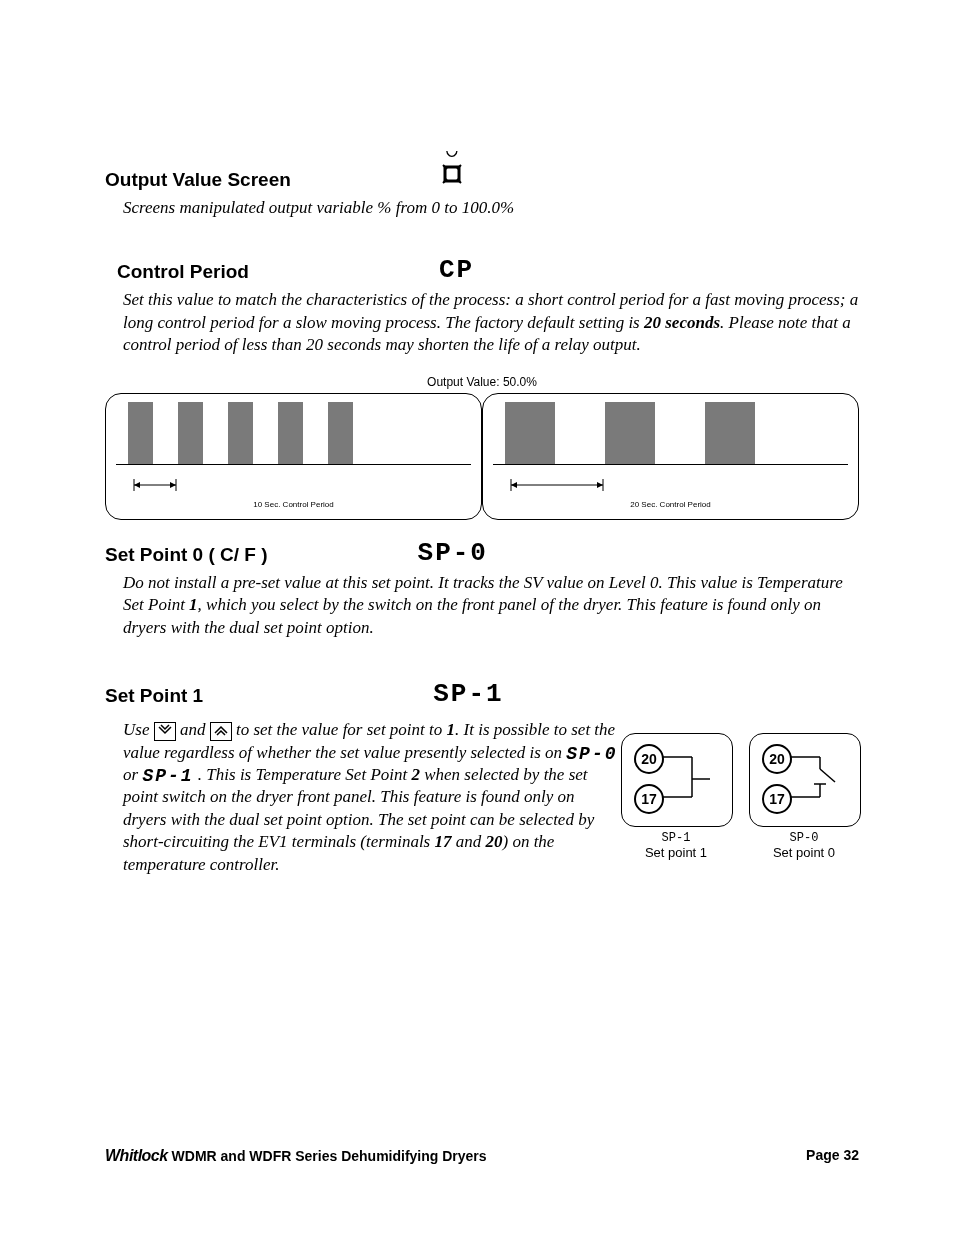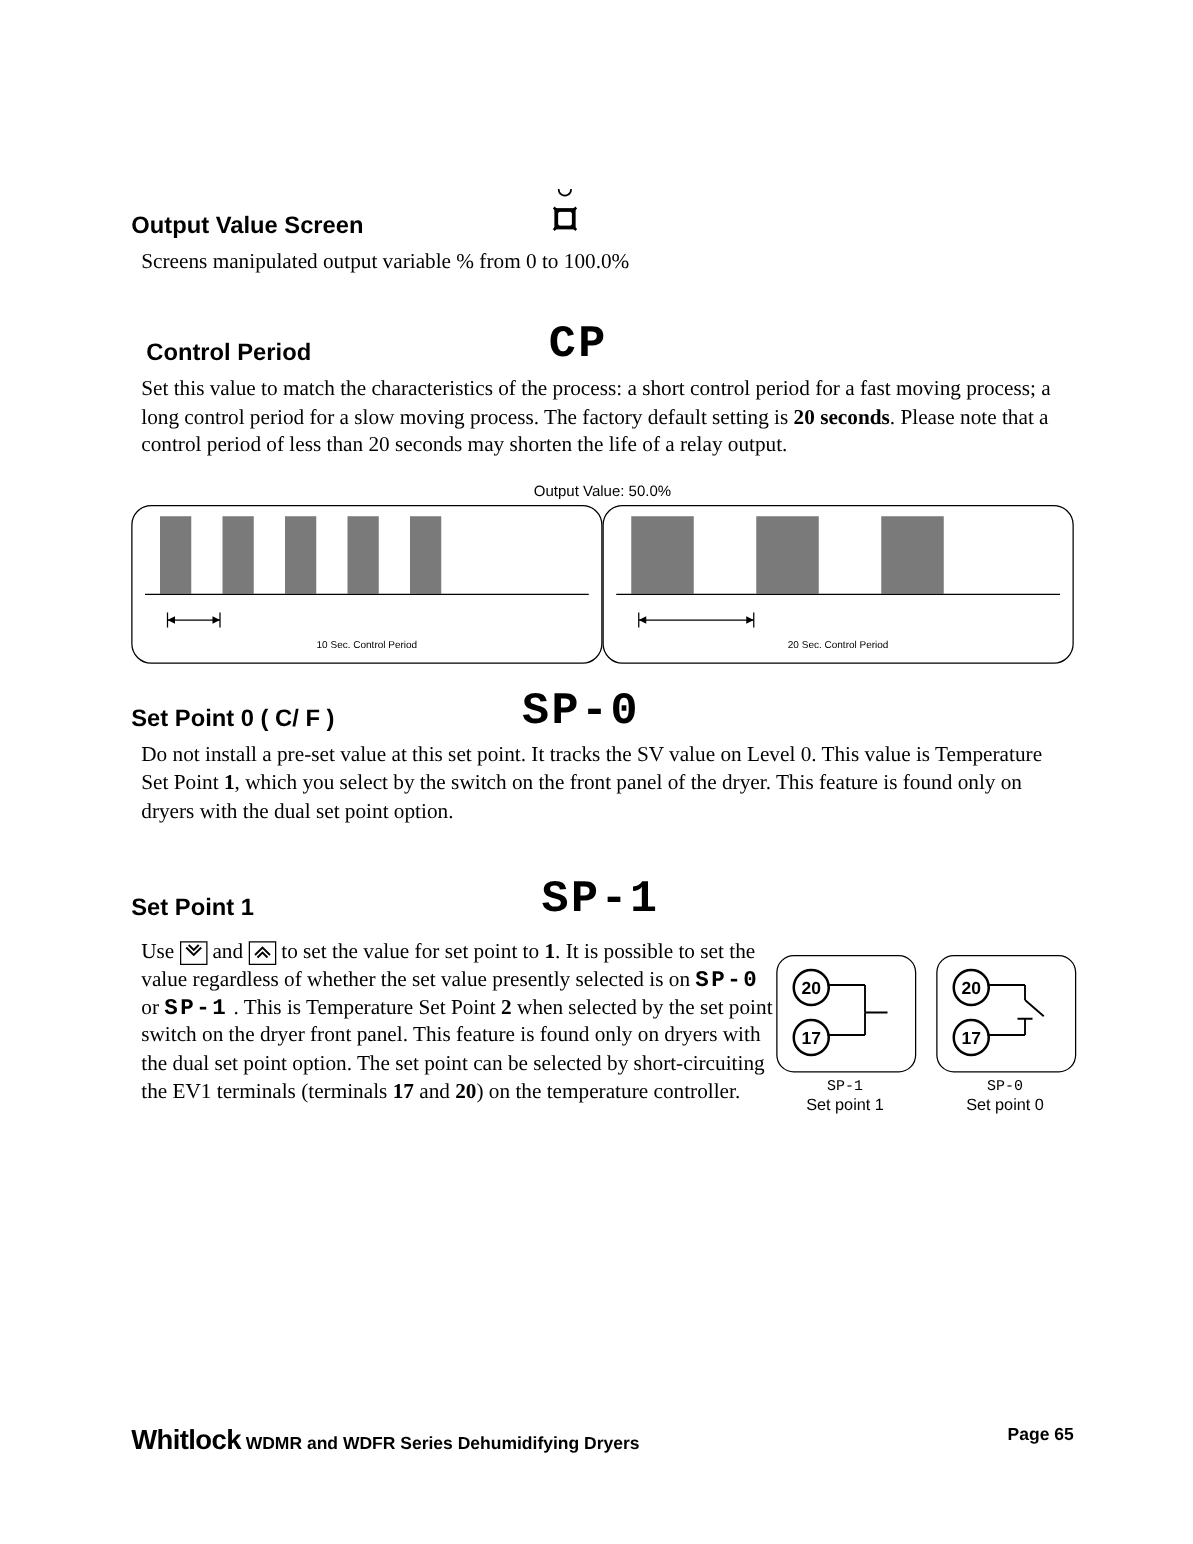--- a/index.html
+++ b/index.html
@@ -22,33 +22,34 @@
     align-items: flex-end;
     gap: 30px;
   }
   h2 {
     font-family: Arial, Helvetica, sans-serif;
     font-weight: bold;
     font-size: 19px;
     margin: 0;
   }
   p {
-    margin: 6px 0 0 8px;
+    margin: 6px 0 0 18px;
     line-height: 1.32;
+    font-style: italic;
   }
   .s1 { margin-top: 68px; }
   .s2 { margin-top: 38px; margin-left: 12px; }
   .s3 { margin-top: 20px; }
   .s4 { margin-top: 42px; }
   .seg {
     font-family: "Courier New", monospace;
     font-weight: bold;
     letter-spacing: 2px;
   }
-  .seg-lg { font-size: 36px; line-height: 1; }
+  .seg-lg { font-size: 26px; line-height: 1; }
   .seg-sm { font-size: 18px; line-height: 1; vertical-align: middle; }
   .icon-stack {
     display: inline-flex;
     flex-direction: column;
     align-items: center;
     gap: 4px;
     transform: translateY(-6px);
   }
   .chart-wrap {
     margin-top: 18px;
@@ -159,21 +160,22 @@
     bottom: 70px;
     display: flex;
     justify-content: space-between;
     font-family: Arial, Helvetica, sans-serif;
     font-size: 14px;
     font-weight: bold;
   }
   .footer-brand {
     font-family: Arial, Helvetica, sans-serif;
     font-weight: 900;
-    font-size: 22px;
+    font-size: 16px;
+    font-style: italic;
     letter-spacing: -0.5px;
   }
 </style>
 </head>
 <body>
 
 <div class="page">
 
   <div class="section-row s1">
     <h2>Output Value Screen</h2>
@@ -328,16 +330,16 @@
         <div class="seg-caption">SP-0</div>
         <div>Set point 0</div>
       </div>
     </div>
   </div>
 
   <div class="footer">
     <div>
       <span class="footer-brand">Whitlock</span><span> WDMR and WDFR Series Dehumidifying Dryers</span>
     </div>
-    <div>Page 65</div>
+    <div>Page 32</div>
   </div>
 
 </div>
 
 </body></html>

